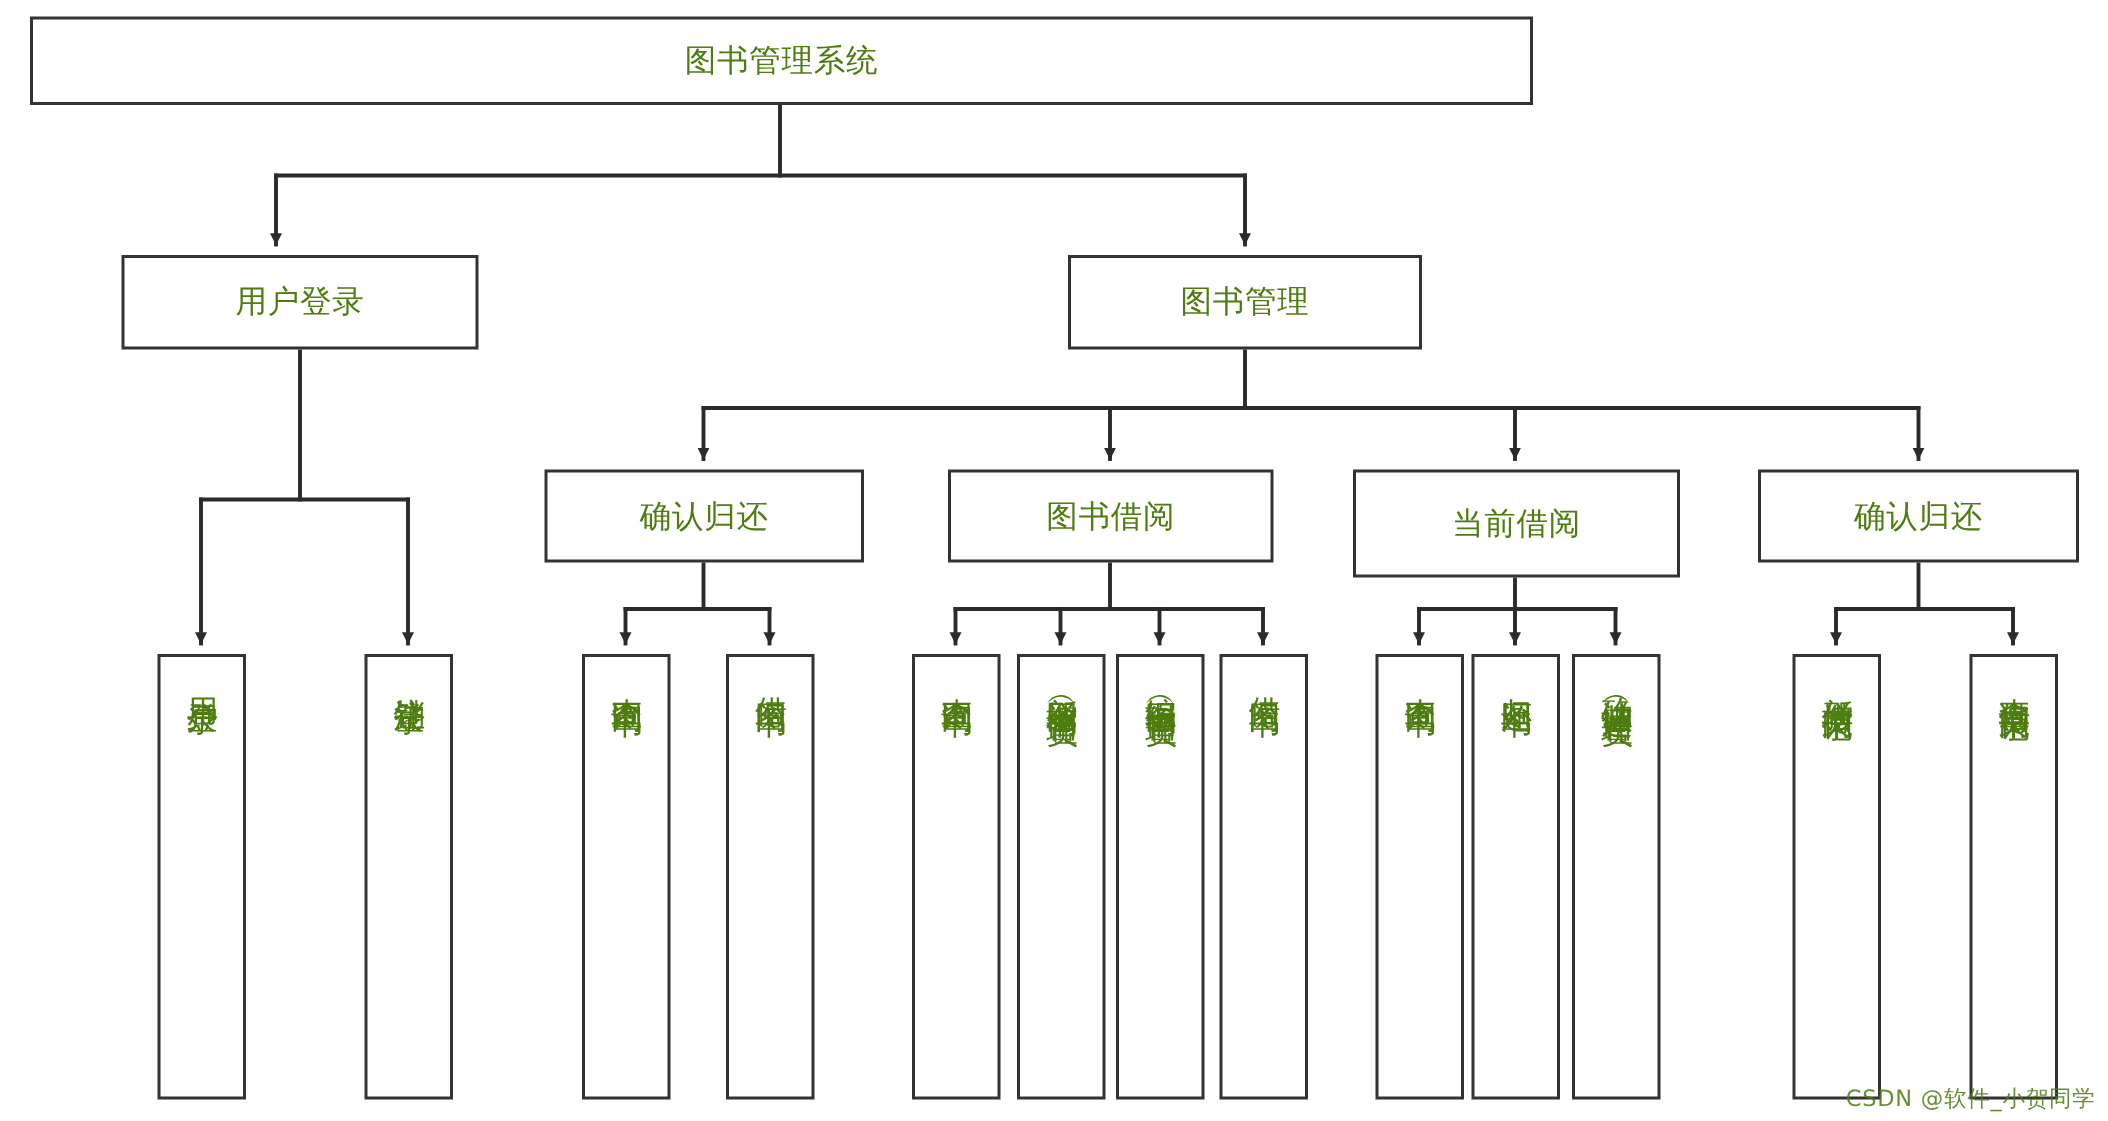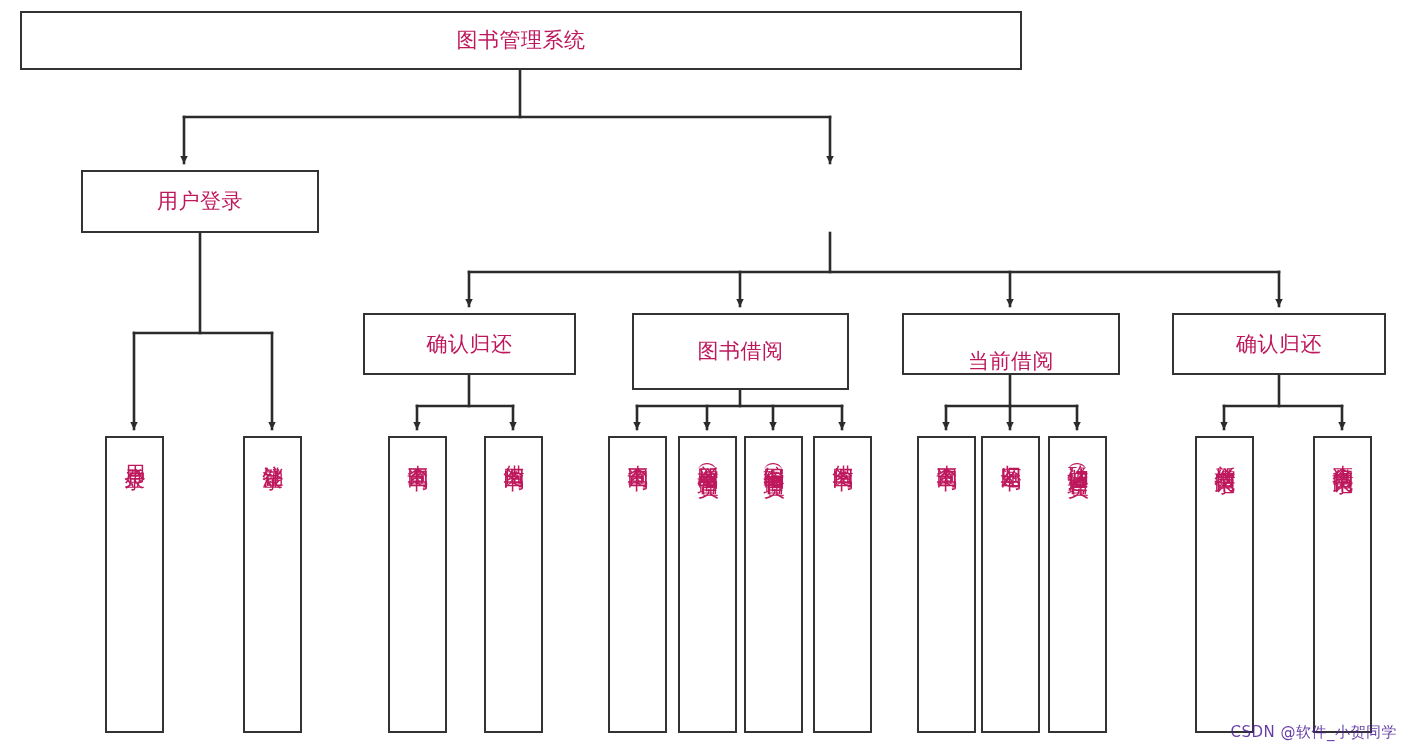--- a/index.html
+++ b/index.html
@@ -30,21 +30,21 @@
     position: absolute;
     box-sizing: border-box;
     border: 2px solid #333333;
     background: #ffffff;
     display: flex;
     align-items: center;
     justify-content: center;
     overflow: hidden;
   }
   .node-label {
-    color: #be185d;
+    color: #4d7c0f;
     line-height: 1.16;
     text-align: center;
     white-space: pre-line;
   }
   .node-box.horizontal .node-label {
     font-size: 21px;
     letter-spacing: 0.5px;
   }
   .node-box.vertical {
     align-items: flex-start;
@@ -56,21 +56,21 @@
     text-orientation: upright;
     font-size: 21px;
     letter-spacing: 2px;
     line-height: 1.0;
   }
   #watermark {
     position: absolute;
     right: 8px;
     bottom: 5px;
     font-size: 15px;
-    color: #4c1d95;
+    color: #4d7c0f;
     opacity: 0.85;
     letter-spacing: 0.5px;
     pointer-events: none;
     margin-top: 16px;
   }
 </style>
 </head>
 <body>
 
 <div id="diagram-root">
@@ -126,30 +126,33 @@
   </svg>
 
   <div class="node-box horizontal" style="left:20px; top:11px; width:1002px; height:59px;">
     <span class="node-label">图书管理系统</span>
   </div>
 
   <div class="node-box horizontal" style="left:81px; top:170px; width:238px; height:63px;">
     <span class="node-label">用户登录</span>
   </div>
 
+  <div class="node-box horizontal" style="left:712px; top:170px; width:236px; height:63px;">
+    <span class="node-label">图书管理</span>
+  </div>
 
   <div class="node-box horizontal" style="left:363px; top:313px; width:213px; height:62px;">
     <span class="node-label">确认归还</span>
   </div>
 
-  <div class="node-box horizontal" style="left:632px; top:313px; width:217px; height:77px;">
+  <div class="node-box horizontal" style="left:632px; top:313px; width:217px; height:62px;">
     <span class="node-label">图书借阅</span>
   </div>
 
-  <div class="node-box horizontal" style="left:902px; top:313px; width:218px; height:62px;align-items:flex-end;">
+  <div class="node-box horizontal" style="left:902px; top:313px; width:218px; height:72px;">
     <span class="node-label">当前借阅</span>
   </div>
 
   <div class="node-box horizontal" style="left:1172px; top:313px; width:214px; height:62px;">
     <span class="node-label">确认归还</span>
   </div>
 
   <div class="node-box vertical" style="left:105px; top:436px; width:59px; height:297px;">
     <span class="node-label">用户登录</span>
   </div>

